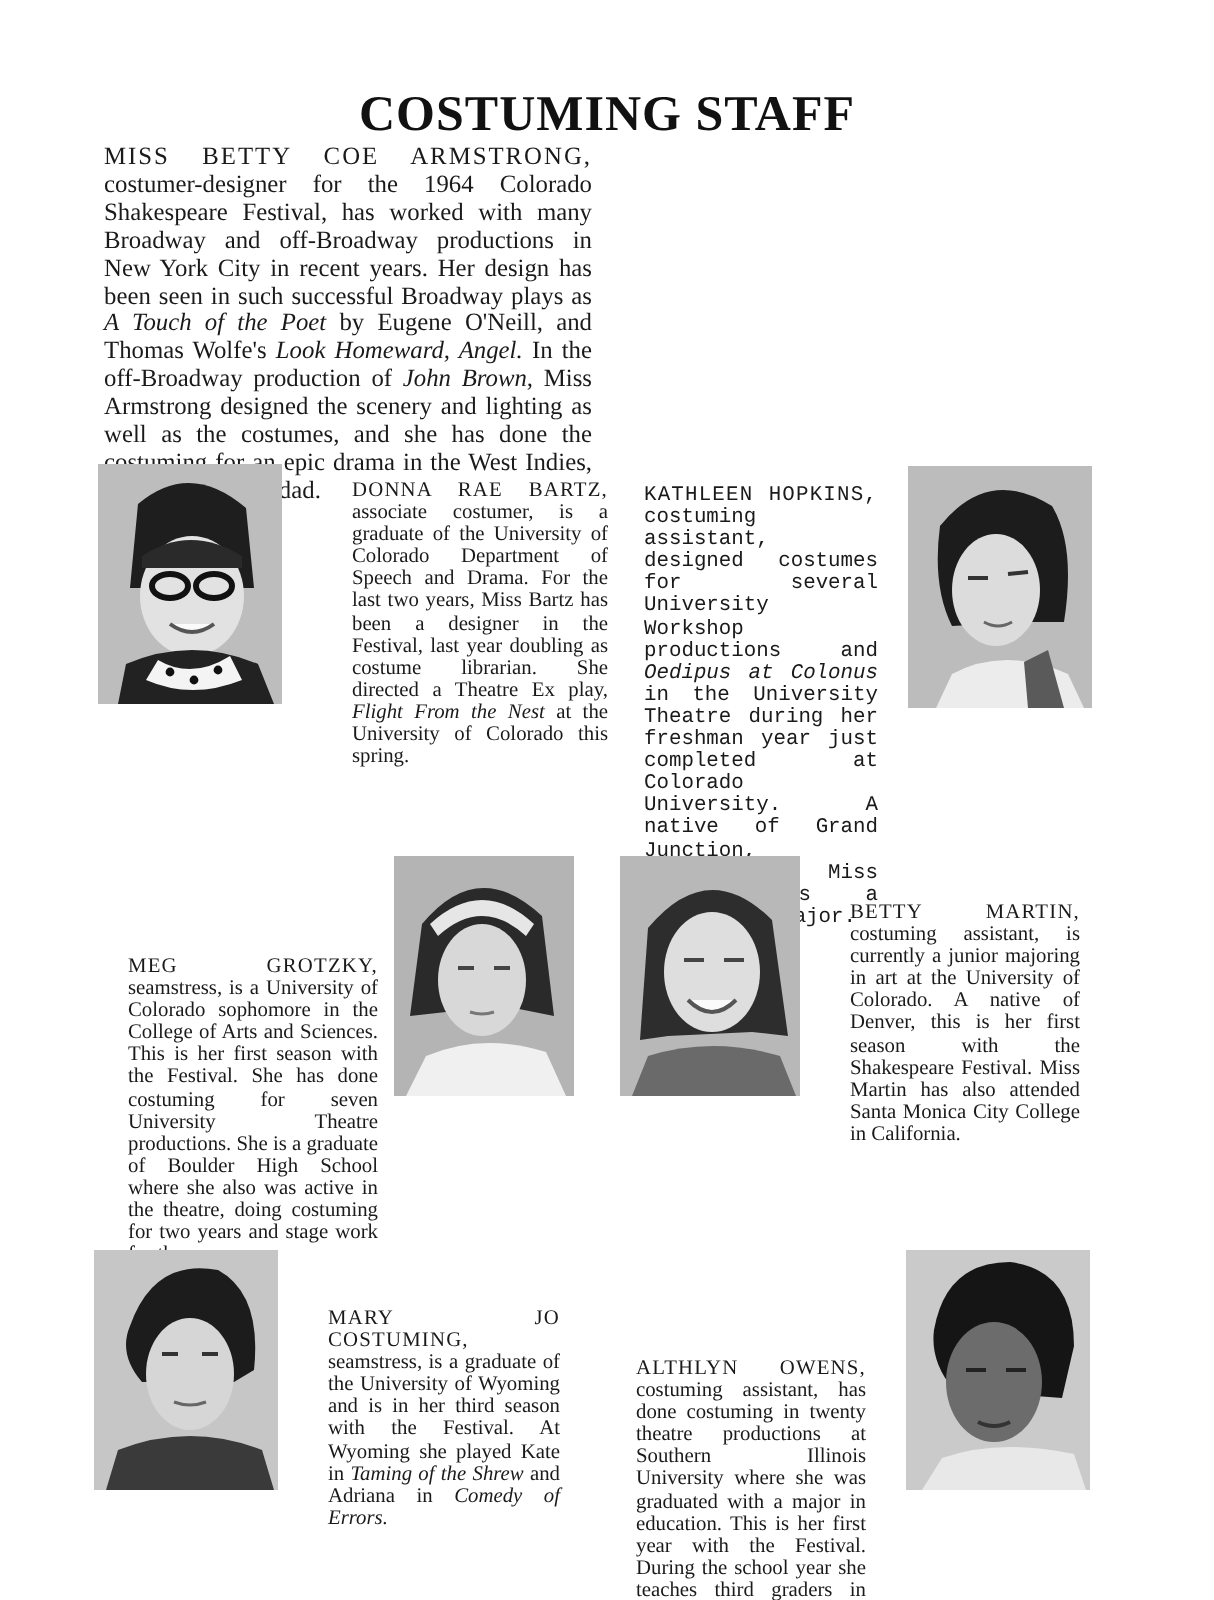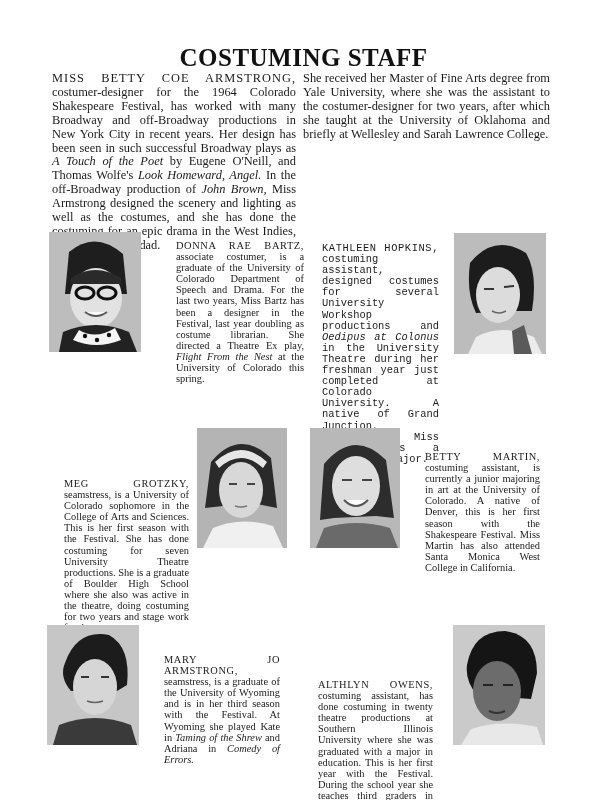--- a/index.html
+++ b/index.html
@@ -20,21 +20,20 @@
 </style>
 </head>
 <body>
 
 <div class="title">COSTUMING STAFF</div>
 
 <div class="col col-left">
   <p><span class="smallcaps">MISS BETTY COE ARMSTRONG,</span><span> costumer-designer for the 1964 Colorado Shakespeare Festival, has worked with many Broadway and off-Broadway productions in New York City in recent years. Her design has been seen in such successful Broadway plays as </span><i>A Touch of the Poet</i><span> by Eugene O'Neill, and Thomas Wolfe's </span><i>Look Homeward, Angel.</i><span> In the off-Broadway production of </span><i>John Brown,</i><span> Miss Armstrong designed the scenery and lighting as well as the costumes, and she has done the costuming for an epic drama in the West Indies, presented in Trinidad.</span></p>
 </div>
 <div class="col col-right">
-  <p>She received her Master of Fine Arts degree from Yale University, where she was the assistant to the costumer-designer for two years, after which she taught at the University of Oklahoma and briefly at Wellesley and Sarah Lawrence College.</p>
 </div>
 
 <div class="photo" style="left:49px;top:232px;width:92px;height:120px;">
   <svg viewBox="0 0 92 120">
     <rect width="92" height="120" fill="#bdbdbd"></rect>
     <path d="M20 20 Q46 -2 74 22 L78 62 L16 62 Z" fill="#1e1e1e"></path>
     <ellipse cx="47" cy="66" rx="26" ry="30" fill="#e2e2e2"></ellipse>
     <path d="M22 46 Q46 30 72 46 L72 52 L22 52Z" fill="#2a2a2a"></path>
     <ellipse cx="36" cy="61" rx="9" ry="6" fill="none" stroke="#111" stroke-width="3"></ellipse>
     <ellipse cx="58" cy="61" rx="9" ry="6" fill="none" stroke="#111" stroke-width="3"></ellipse>
@@ -83,35 +82,35 @@
   <svg viewBox="0 0 90 120">
     <rect width="90" height="120" fill="#b8b8b8"></rect>
     <path d="M14 36 Q44 0 76 32 L84 90 L66 88 L24 90 L10 92Z" fill="#2d2d2d"></path>
     <ellipse cx="46" cy="58" rx="24" ry="30" fill="#dedede"></ellipse>
     <path d="M32 52 L42 52 M52 52 L62 52" stroke="#444" stroke-width="2"></path>
     <path d="M34 72 Q46 84 58 72" stroke="#555" stroke-width="2" fill="#fafafa"></path>
     <path d="M6 120 L14 100 Q46 90 80 100 L88 120Z" fill="#6a6a6a"></path>
   </svg>
 </div>
 <div class="bio" style="left:425px;top:451px;width:115px;">
-  <span class="name">BETTY MARTIN,</span><span> costuming assistant, is currently a junior majoring in art at the University of Colorado. A native of Denver, this is her first season with the Shakespeare Festival. Miss Martin has also attended Santa Monica West College in California.</span>
+  <span class="name">BETTY MARTIN,</span><span> costuming assistant, is currently a junior majoring in art at the University of Colorado. A native of Denver, this is her first season with the Shakespeare Festival. Miss Martin has also attended Santa Monica City College in California.</span>
 </div>
 
 <div class="photo" style="left:47px;top:625px;width:92px;height:120px;">
   <svg viewBox="0 0 92 120">
     <rect width="92" height="120" fill="#c6c6c6"></rect>
     <path d="M18 38 Q30 4 62 10 Q84 22 80 60 L70 66 L24 66 Q12 52 18 38Z" fill="#1c1c1c"></path>
     <ellipse cx="48" cy="62" rx="22" ry="28" fill="#d6d6d6"></ellipse>
     <path d="M34 52 L42 52 M54 52 L62 52" stroke="#333" stroke-width="2"></path>
     <path d="M40 76 Q48 79 56 76" stroke="#666" stroke-width="1.5" fill="none"></path>
     <path d="M6 120 L12 100 Q48 86 84 100 L90 120Z" fill="#3a3a3a"></path>
   </svg>
 </div>
 <div class="bio" style="left:164px;top:654px;width:116px;">
-  <span class="name">MARY JO ARMSTRONG,</span><span> seamstress, is a graduate of the University of Wyoming and is in her third season with the Festival. At Wyoming she played Kate in </span><i>Taming of the Shrew</i><span> and Adriana in </span><i>Comedy of Errors.</i>
+  <span class="name">MARY JO COSTUMING,</span><span> seamstress, is a graduate of the University of Wyoming and is in her third season with the Festival. At Wyoming she played Kate in </span><i>Taming of the Shrew</i><span> and Adriana in </span><i>Comedy of Errors.</i>
 </div>
 
 <div class="bio" style="left:318px;top:639px;width:115px;margin-top:40px;">
   <span class="name">ALTHLYN OWENS,</span><span> costuming assistant, has done costuming in twenty theatre productions at Southern Illinois University where she was graduated with a major in education. This is her first year with the Festival. During the school year she teaches third graders in East St. Louis.</span>
 </div>
 <div class="photo" style="left:453px;top:625px;width:92px;height:120px;">
   <svg viewBox="0 0 92 120">
     <rect width="92" height="120" fill="#cacaca"></rect>
     <path d="M14 40 Q20 6 52 6 Q84 10 84 48 L78 74 L24 70 Q12 56 14 40Z" fill="#151515"></path>
     <ellipse cx="44" cy="66" rx="24" ry="30" fill="#6c6c6c"></ellipse>

